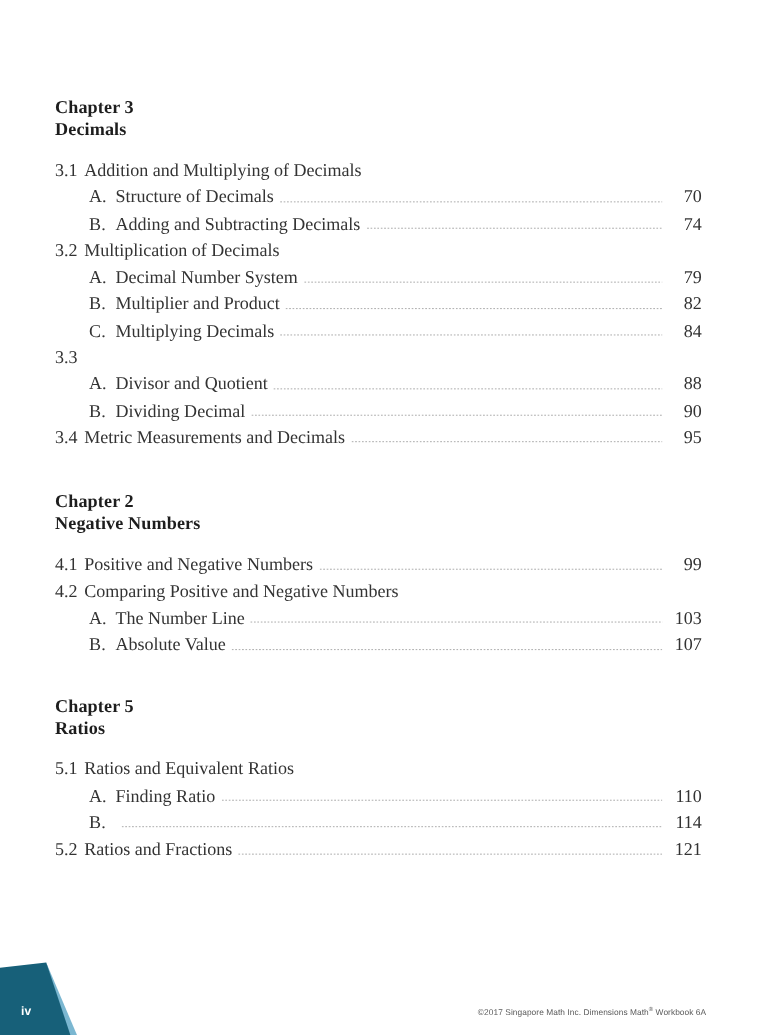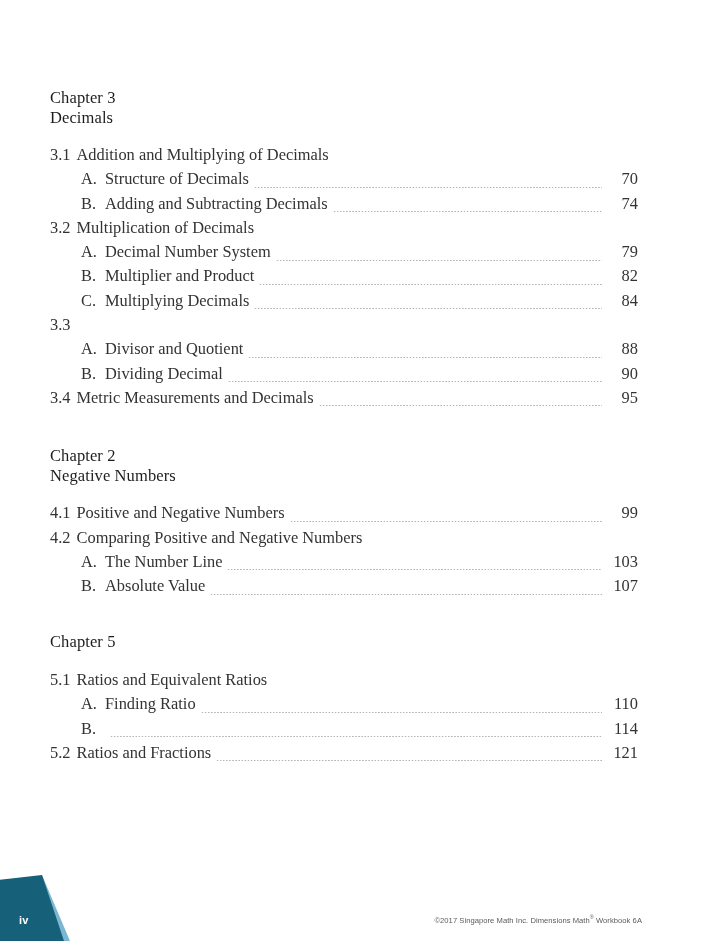--- a/index.html
+++ b/index.html
@@ -30,38 +30,38 @@
     width: 588px;
   }
 
   .chapter-block {
     margin-bottom: 34px;
   }
   .chapter-block:first-child { margin-bottom: 36px; }
 
   .chapter-heading {
     font-family: "Liberation Serif", serif;
-    font-weight: normal;
+    font-weight: bold;
     font-size: 16.5px;
     line-height: 19.5px;
     color: #1d1d1d;
     letter-spacing: 0.1px;
     margin-bottom: 16px;
   }
   .chapter-heading .ch-num,
   .chapter-heading .ch-title {
     display: block;
     white-space: nowrap;
   }
 
   .entries { display: block; }
 
   .entry {
     display: flex;
-    align-items: flex-end;
+    align-items: center;
     font-size: 16.4px;
     line-height: 24.3px;
     color: #333333;
     white-space: nowrap;
   }
 
   .entry.level-sub {
     padding-left: 31px;
   }
 
@@ -249,20 +249,21 @@
             <span class="label-num">B.</span>
             <span class="label-text">Absolute Value</span>
             <span class="leader"></span>
             <span class="page-num">107</span>
           </div>
         </div>
       </div>
       <div class="chapter-block">
         <div class="chapter-heading">
           <span class="ch-num">Chapter 5</span>
+          <span class="ch-title">Ratios</span>
         </div>
         <div class="entries">
           <div class="entry level-main no-page">
             <span class="label-num">5.1</span>
             <span class="label-text">Ratios and Equivalent Ratios</span>
             <span class="leader"></span>
             <span class="page-num"></span>
           </div>
           <div class="entry level-sub">
             <span class="label-num">A.</span>

